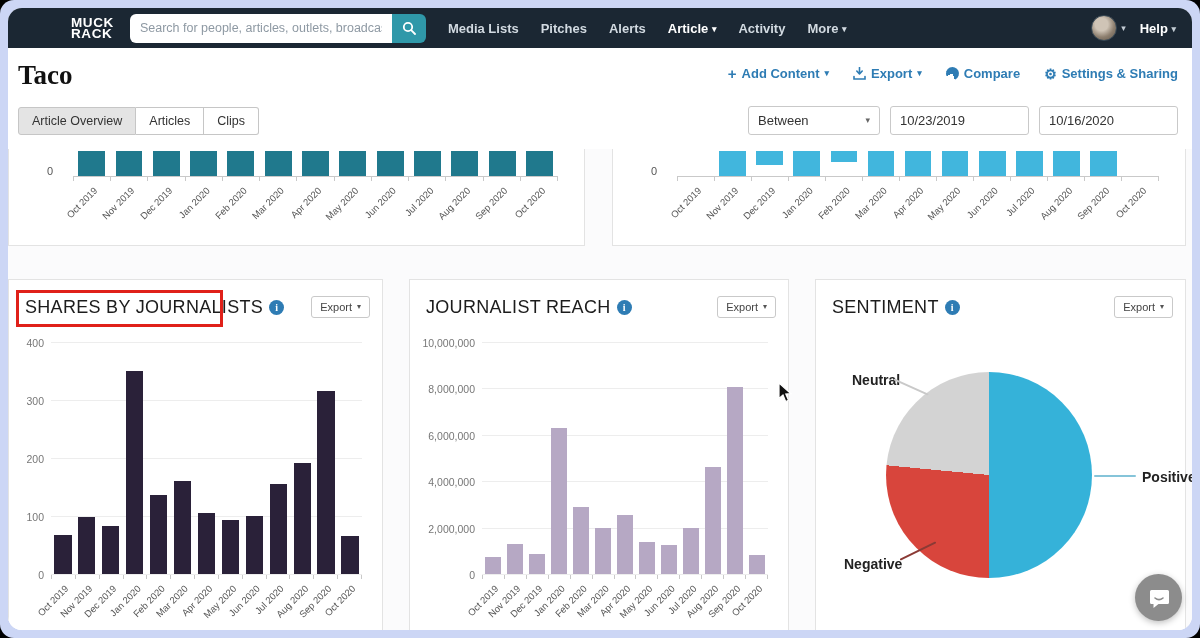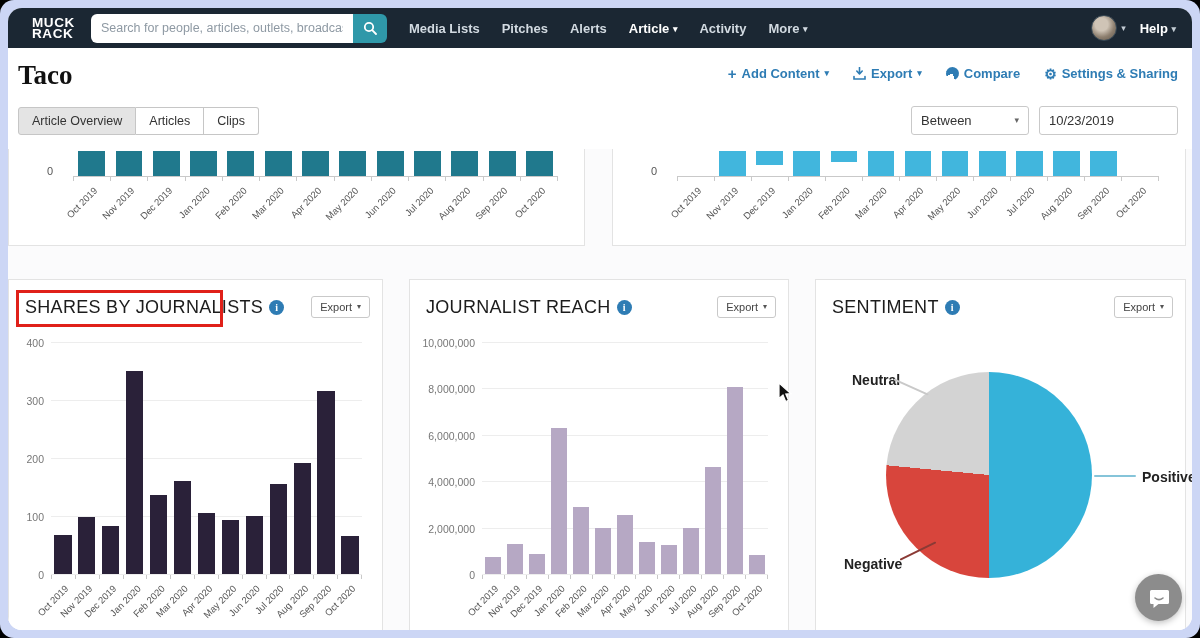--- a/index.html
+++ b/index.html
@@ -3,21 +3,21 @@
 <meta charset="utf-8">
 <style>
   * { margin:0; padding:0; box-sizing:border-box; }
   html,body { width:1200px; height:638px; background:#000; font-family:"Liberation Sans",sans-serif; }
   .frame { position:relative; width:1200px; height:638px; background:#000; overflow:hidden; }
   .bezel { position:absolute; inset:0; background:#ccd6f5; border-radius:14px; }
   .app { position:absolute; inset:8px; background:#fff; border-radius:14px; overflow:hidden; display:flex; flex-direction:column; }
 
   
   .nav { height:40px; background:#1b2733; display:flex; align-items:center; padding:0 16px 0 24px; gap:16px; flex:0 0 auto; }
-  .logo { color:#fff; font-weight:800; font-size:13.5px; line-height:11px; letter-spacing:.6px; }
+  .logo { color:#fff; font-weight:800; font-size:13.5px; line-height:11px; letter-spacing:.6px;margin-left:39px; }
   .searchwrap { display:flex; width:296px; height:29px; }
   .searchwrap input { flex:1; border:none; outline:none; border-radius:6px 0 0 6px; padding:0 10px; font-size:12.5px; color:#333; background:#fff; }
   .searchwrap input::placeholder { color:#8e99a3; }
   .searchbtn { width:34px; border:none; background:#2f98a9; border-radius:0 6px 6px 0; display:flex; align-items:center; justify-content:center; cursor:pointer; }
   .navlinks { display:flex; gap:22px; align-items:center; margin-left:6px; }
   .navlink { color:#d2dae1; font-size:13px; font-weight:600; white-space:nowrap; cursor:pointer; }
   .navlink.active { color:#fff; font-weight:700; }
   .caret { font-size:9px; position:relative; top:-1px; }
   .navright { margin-left:auto; display:flex; align-items:center; gap:14px; }
   .invite { background:#2b3b49; color:#e7edf2; border:none; border-radius:3px; font-size:13px; font-weight:600; padding:6px 12px; cursor:pointer; white-space:nowrap; }
@@ -35,21 +35,21 @@
   .plusglyph { font-size:15px; font-weight:700; line-height:10px; }
   .gearglyph { font-size:14px; line-height:10px; }
   .compareglyph { width:13px; height:13px; border-radius:50%; background:conic-gradient(#2e7cb4 0 76%, #ffffff 76% 100%); transform:rotate(-115deg); }
   .controlsrow { display:flex; justify-content:space-between; align-items:center; margin-top:16px; }
   .tabs { display:flex;align-items:center; }
   .tab { border:1px solid #c6c6c6; background:#fff; font-size:12.5px; color:#333; padding:6px 13px; cursor:pointer; border-left-width:0; }
   .tab:first-child { border-left-width:1px; border-radius:3px 0 0 3px; }
   .tab:last-child { border-radius:0 3px 3px 0; }
   .tab.active { background:#e4e4e4; font-weight:400; }
   .daterange { display:flex; gap:10px; }
-  .select { width:118px; height:29px; border:1px solid #c9c9c9; border-radius:3px; display:flex; align-items:center; justify-content:space-between; padding:0 9px; font-size:13px; color:#333; background:#fff; cursor:pointer; }
+  .select { width:132px; height:29px; border:1px solid #c9c9c9; border-radius:3px; display:flex; align-items:center; justify-content:space-between; padding:0 9px; font-size:13px; color:#333; background:#fff; cursor:pointer; }
   .select .caret { color:#666; }
   .dateinput { width:139px; height:29px; border:1px solid #c9c9c9; border-radius:3px; padding:0 9px; font-size:13px; color:#333; background:#fff; }
 
   
   .content { flex:1; background:#fbfbfc; position:relative; padding:0 6px 0 0; }
   .row1 { display:flex; gap:27px; }
   .minicard { background:#fff; border:1px solid #e3e3e3; border-top:none; height:97px; overflow:hidden; padding-top:2px; }
   .minicard.left { width:577px; }
   .minicard.right { flex:1; }
 
@@ -171,20 +171,21 @@
           <button class="tab active">Article Overview</button>
           <button class="tab">Articles</button>
           <button class="tab">Clips</button>
         </div>
         <div class="daterange">
           <div class="select">
               <span>Between</span>
               <span class="caret">▾</span>
             </div>
           <input class="dateinput" value="10/23/2019" style="">
+          <input class="dateinput" value="10/16/2020" style="">
         </div>
       </div>
     </div>
 
     <div class="content">
 
       <div class="row1">
         <div class="minicard left">
           <div class="chart mini">
             <span class="zero">0</span>

